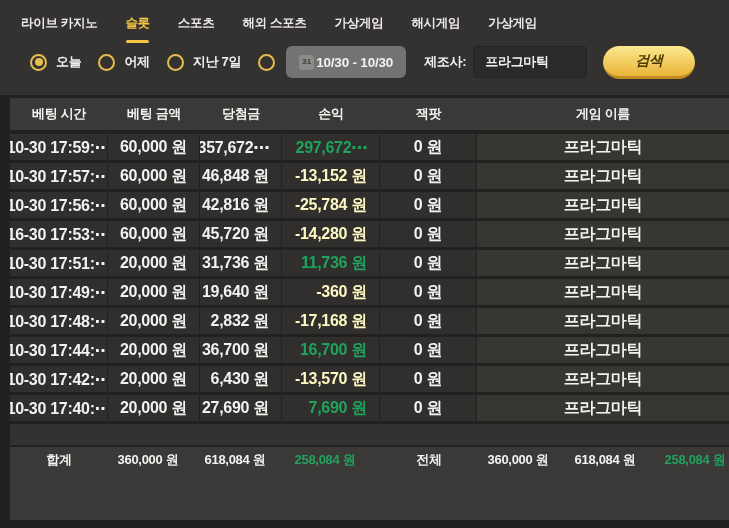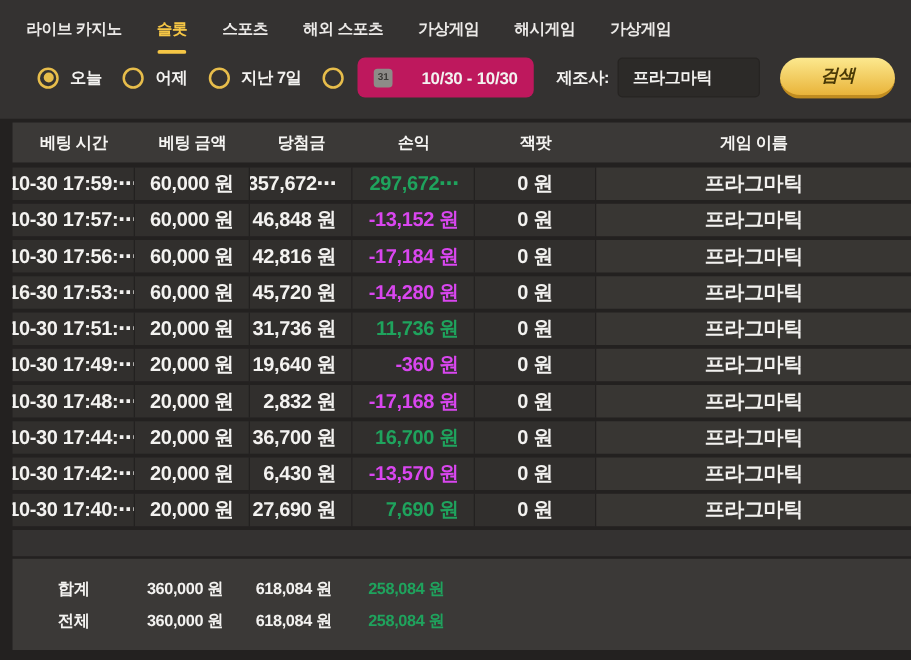--- a/index.html
+++ b/index.html
@@ -28,22 +28,22 @@
   .radio-group { display:flex; align-items:center; margin-right:17px; cursor:pointer; }
   .radio {
     width:17px; height:17px; border:2px solid #e7bd4b; border-radius:50%;
     position:relative; margin-right:9px; flex:0 0 auto; background:#343231;
   }
   .radio.checked::after {
     content:""; position:absolute; inset:2.5px; background:#e7bd4b; border-radius:50%;
   }
   .radio-label { font-size:13px; letter-spacing:-0.3px; }
   .datepicker {
-    background:#be185d; border-radius:6px; height:32px; display:flex;
-    align-items:center; padding:0 13px; gap:23px; margin-left:2px; cursor:pointer;justify-content:space-between;
+    background:#737373; border-radius:6px; height:32px; display:flex;
+    align-items:center; padding:0 13px; gap:2px; margin-left:2px; cursor:pointer;justify-content:space-between;
   }
   .cal-icon {
     width:15px; height:15px; background:#8d8b88; border-radius:3px;
     color:#3b3936; font-size:8px; display:flex; align-items:center;
     justify-content:center; line-height:1;
   }
   .date-text { font-size:13.5px; letter-spacing:-0.2px; }
   .manu-label { margin-left:18px; font-size:13px; letter-spacing:-0.3px; }
   .manu-input {
     background:#2c2a28; border:1px solid #262422; border-radius:4px; height:32px;
@@ -71,26 +71,26 @@
   .cell {
     display:flex; align-items:center; justify-content:center;
     font-size:16px; letter-spacing:-0.3px; background:#312f2d;
     border-right:1px solid #232120; white-space:nowrap; overflow:hidden;
   }
   .w1 { width:98px; } .w2 { width:92px; } .w3 { width:82px; }
   .w4 { width:98px; } .w5 { width:97px; } .w6 { width:252px; border-right:none; }
   .right { justify-content:flex-end; padding-right:12px; }
   .c-game { background:#383633; }
   .pos { color:#1fa35d; }
-  .neg { color:#d946ef; }
+  .neg { color:#fef9c3; }
   .post-band { margin-left:10px; width:719px; height:21px; background:#343231; margin-top:3px; }
   
   .summary {
     margin:2px 16px 0 10px; width:719px; height:73px; background:#3b3937;
-    display:flex; flex-direction:column; justify-content:center;
+    display:flex; flex-direction:row; justify-content:flex-start;
   }
   .srow { display:flex; height:26px; align-items:center; }
   .scell {
     display:flex; align-items:center; justify-content:center;
     font-size:13px; letter-spacing:-0.3px; white-space:nowrap;
   }
 </style>
 </head>
 <body>
 
@@ -153,21 +153,21 @@
     <span class="cell w2 right">60,000 원</span>
     <span class="cell w3 right">46,848 원</span>
     <span class="cell w4 right neg">-13,152 원</span>
     <span class="cell w5">0 원</span>
     <span class="cell w6 c-game">프라그마틱</span>
   </div>
       <div class="trow">
     <span class="cell w1">10-30 17:56:⋯</span>
     <span class="cell w2 right">60,000 원</span>
     <span class="cell w3 right">42,816 원</span>
-    <span class="cell w4 right neg">-17,184 원</span>
+    <span class="cell w4 right neg">-25,784 원</span>
     <span class="cell w5">0 원</span>
     <span class="cell w6 c-game">프라그마틱</span>
   </div>
       <div class="trow">
     <span class="cell w1">16-30 17:53:⋯</span>
     <span class="cell w2 right">60,000 원</span>
     <span class="cell w3 right">45,720 원</span>
     <span class="cell w4 right neg">-14,280 원</span>
     <span class="cell w5">0 원</span>
     <span class="cell w6 c-game">프라그마틱</span>

